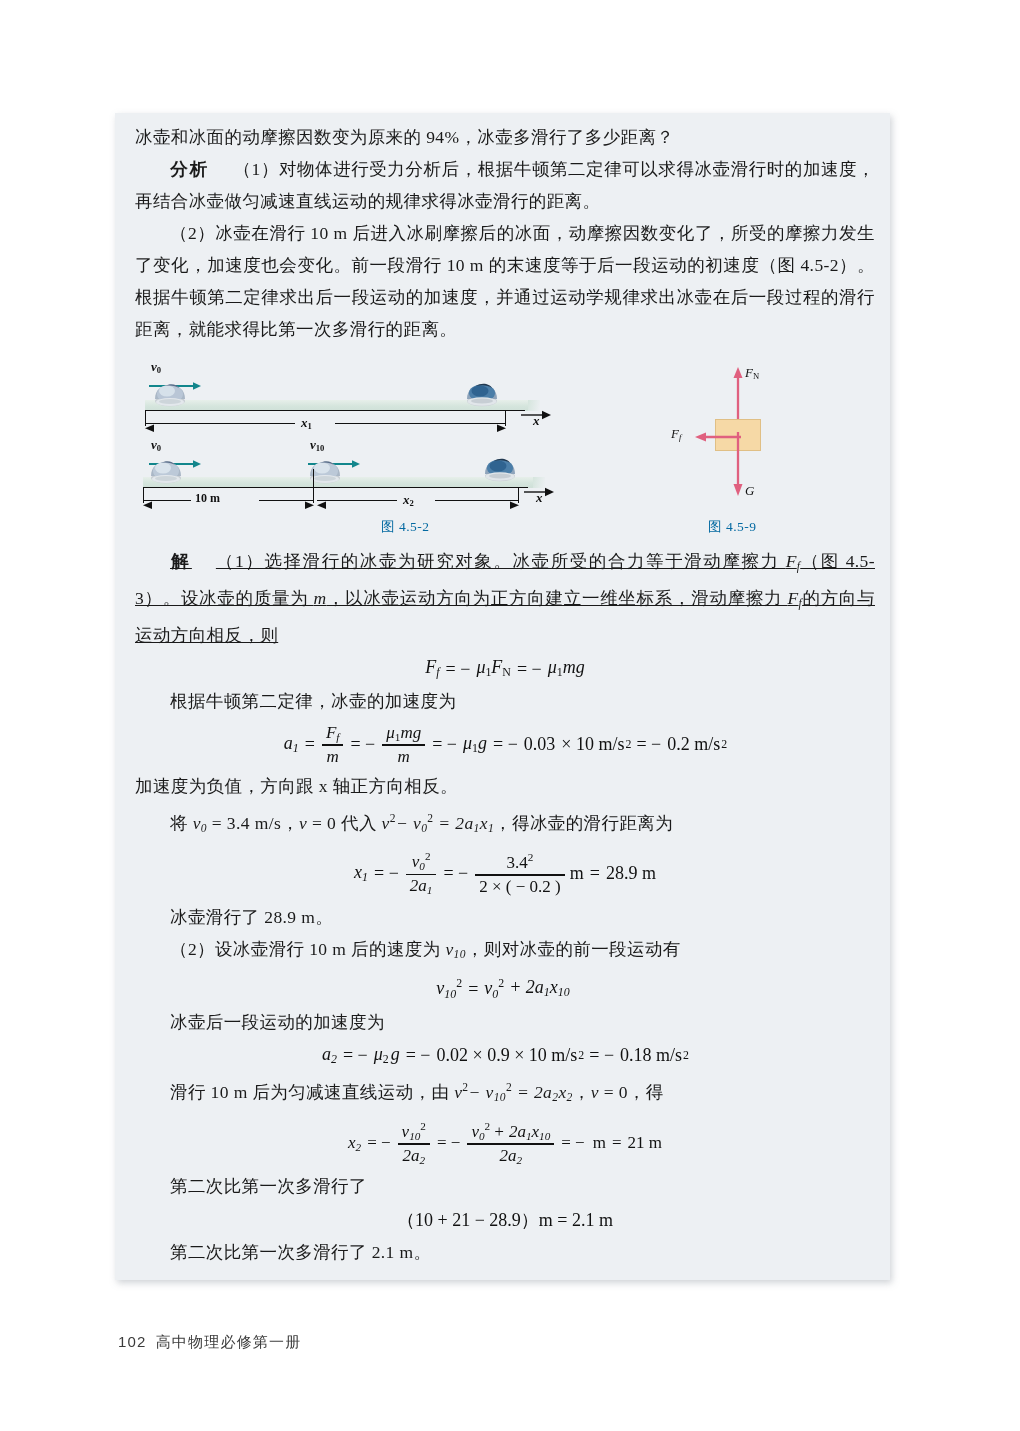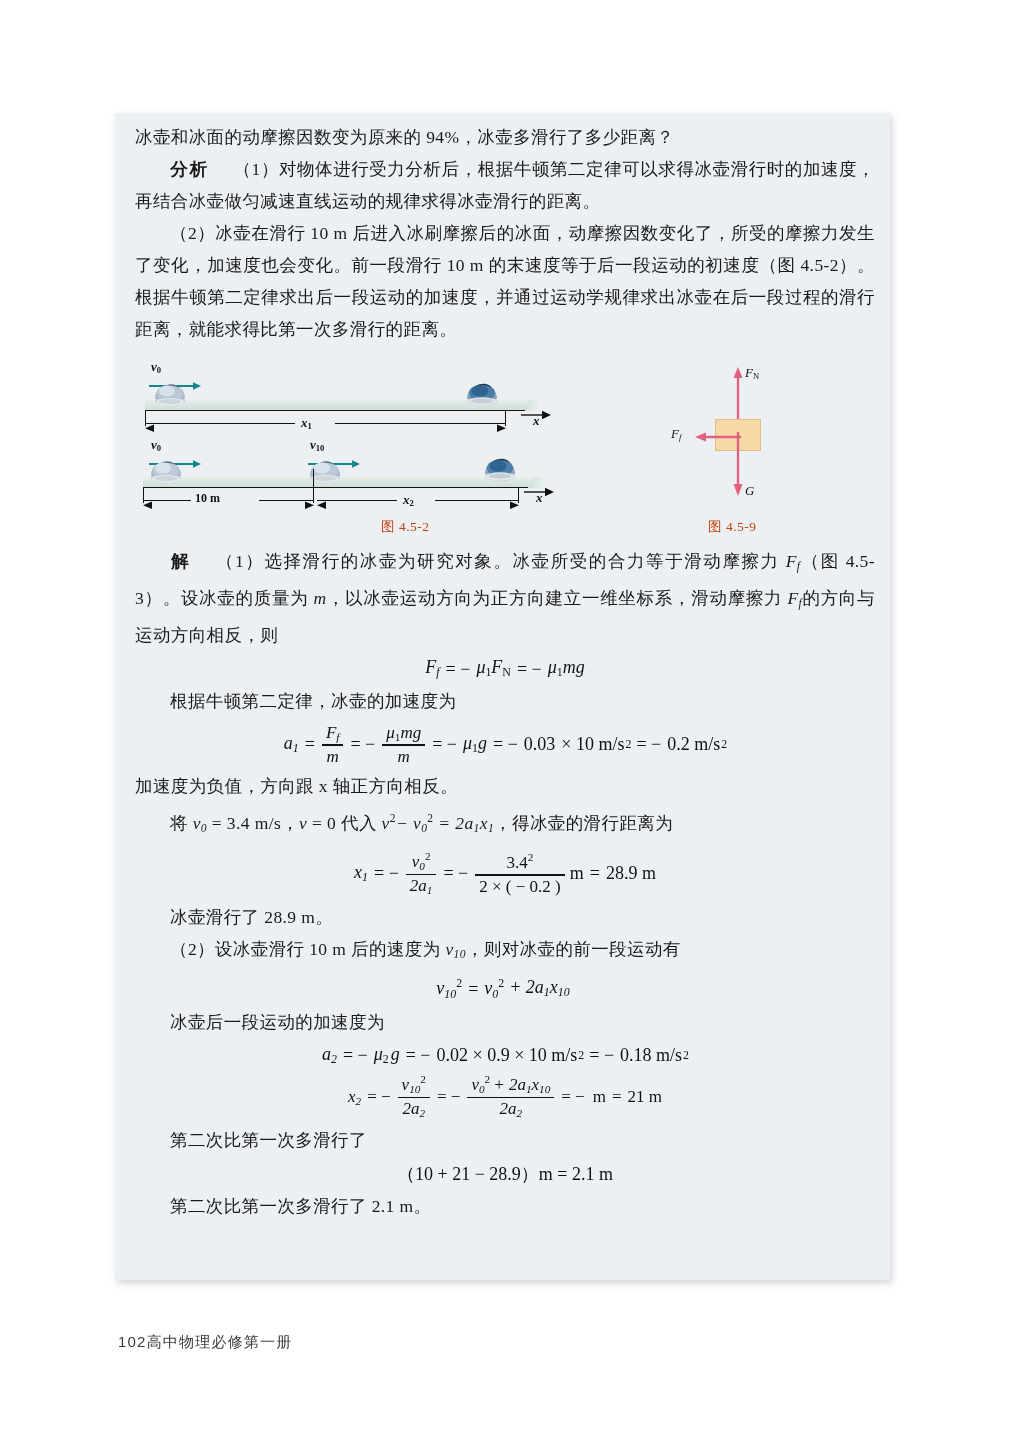--- a/index.html
+++ b/index.html
@@ -95,21 +95,21 @@
 
   
   #figure-block {
     position: relative;
     height: 182px;
     margin: 12px 0 6px 0;
   }
   .fig-cap {
     position: absolute;
     font-size: 13.5px;
-    color: #c2410c;
+    color: #0369a1;
     letter-spacing: 0.5px;
     white-space: nowrap;
   }
 
   
   .track-wrap { position: absolute; }
   .ice-strip {
     position: absolute;
     height: 11px;
     background: linear-gradient(180deg,#e7efea 0%, #d5e5dd 55%, #cfe0d8 100%);
@@ -159,21 +159,21 @@
   
   #page-footer {
     position: absolute;
     left: 118px;
     top: 1333px;
     font-family: "Liberation Sans", sans-serif;
     font-size: 15px;
     color: #3b3b3b;
     letter-spacing: 1.2px;
   }
-  #page-footer .pnum { }
+  #page-footer .pnum { margin-right: 9px; }
 </style>
 </head>
 <body>
 
 <div id="page-sheet">
   <div class="content">
 
     <p class="para">冰壶和冰面的动摩擦因数变为原来的 94%，冰壶多滑行了多少距离？</p>
 
     <p class="para indent" style="text-indent:0;">
@@ -385,21 +385,21 @@
           </svg>
         </div>
         <span class="lbl" style="left:6px;top:65px;font-size:13px;">
           <i>F</i><span class="subi">f</span>
         </span>
       </div>
 
       <span class="fig-cap" style="left:573px;top:161px;">图 4.5-9</span>
     </div>
 
-    <p class="para" style="text-indent:0;">
+    <p class="para" style="text-indent:0;text-decoration:underline;">
       <span style="display:inline-block;width:2em;"></span><span class="lead">解</span><span>（1）选择滑行的冰壶为研究对象。冰壶所受的合力等于滑动摩擦力 </span><i>F</i><span class="subi">f</span><span>（图 4.5-3）。设冰壶的质量为 </span><i>m</i><span>，以冰壶运动方向为正方向建立一维坐标系，滑动摩擦力 </span><i>F</i><span class="subi">f</span><span>的方向与运动方向相反，则</span>
     </p>
 
     <div class="eq">
       <span class="tok"><i>F</i><span class="subi">f</span></span>
       <span class="op">= −</span>
       <span class="tok"><i>μ</i><span class="sub">1</span><i>F</i><span class="sub">N</span></span>
       <span class="op">= −</span>
       <span class="tok"><i>μ</i><span class="sub">1</span><i>mg</i></span>
     </div>
@@ -476,20 +476,23 @@
       <span class="op">= −</span>
       <span class="tok"><i>μ</i><span class="sub">2</span><i style="padding-left:2px;">g</i></span>
       <span class="op">= −</span>
       <span class="tok">0.02 × 0.9 × 10 m/s</span>
         <span class="sup">2</span>
       <span class="op">= −</span>
       <span class="tok">0.18  m/s</span>
         <span class="sup">2</span>
     </div>
 
+    <p class="para indent">
+      <span>滑行 10 m 后为匀减速直线运动，由 </span><i>v</i><span class="sup">2</span><i>− v</i><span class="subi">10</span><span class="sup">2</span><i> = 2a</i><span class="subi">2</span><i>x</i><span class="subi">2</span><span>，</span><i>v</i><span> = 0，得</span>
+    </p>
 
     <div class="eq" style="font-size:17px;">
       <span class="tok"><i>x</i><span class="subi">2</span></span>
       <span class="op">= −</span>
       <span class="frac">
         <span class="num"><i>v</i><span class="subi">10</span><span class="sup">2</span></span>
         <span class="bar"></span>
         <span class="den"><i>2a</i><span class="subi">2</span></span>
       </span>
       <span class="op">= −</span>

